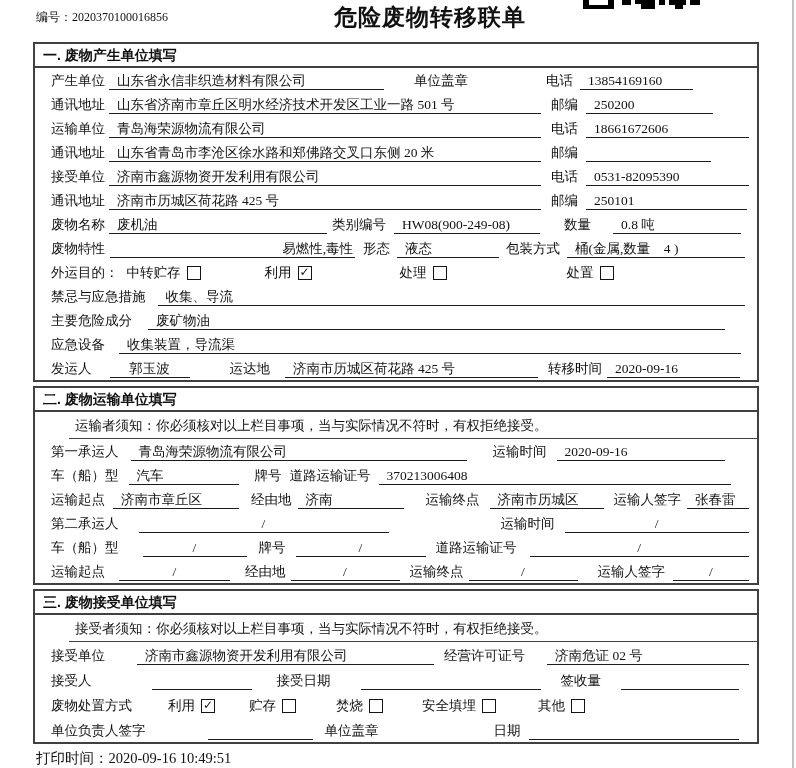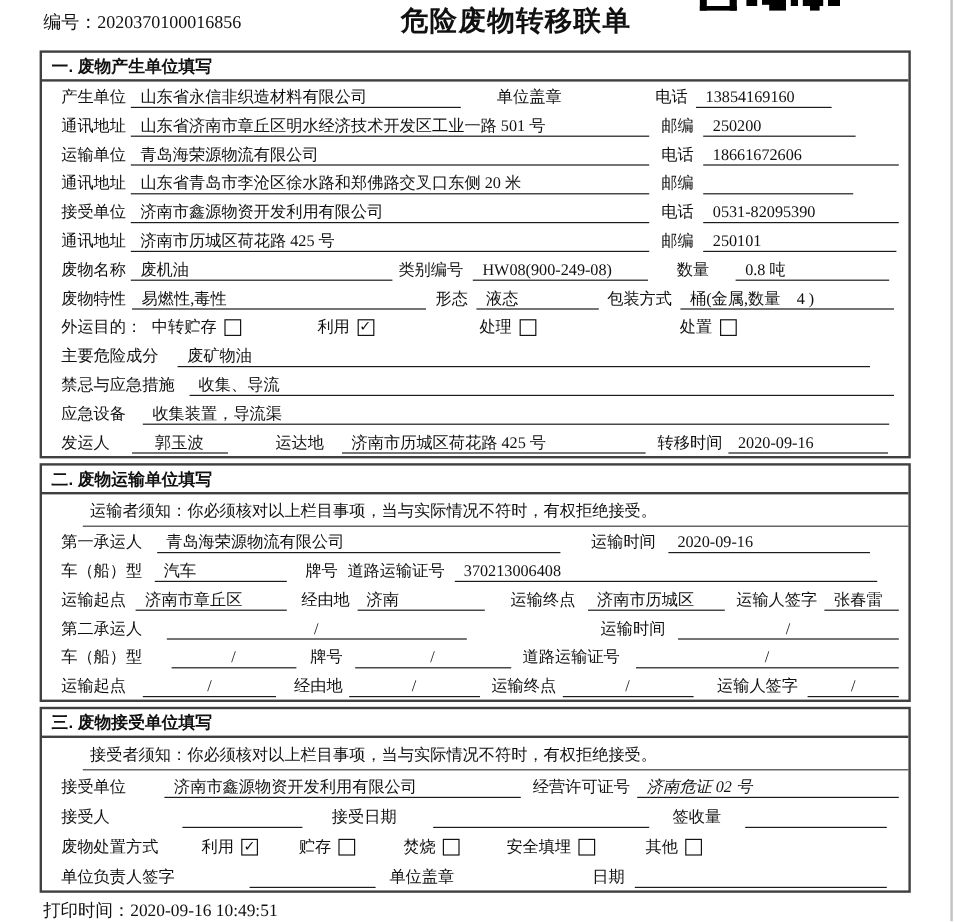--- a/index.html
+++ b/index.html
@@ -1,21 +1,21 @@
 <!DOCTYPE html>
 <html><head>
 <meta charset="utf-8">
 <style>
   html,body{margin:0;padding:0;background:#ffffff;}
   .page{position:relative;width:796px;height:768px;background:#fff;overflow:hidden;
         font-family:"Liberation Serif","DejaVu Serif",serif;color:#111;}
   .page-edge-right{position:absolute;right:2px;top:0;width:2px;height:100%;background:#c2c2c2;}
   
   .header{position:relative;height:42px;}
-  .serial{position:absolute;left:36px;top:9px;font-size:15px;white-space:nowrap;}
+  .serial{position:absolute;left:36px;top:9px;font-size:12px;white-space:nowrap;}
   .doc-title{position:absolute;left:334px;top:2px;font-size:23px;font-weight:bold;
              font-family:"Liberation Sans","DejaVu Sans",sans-serif;letter-spacing:1px;white-space:nowrap;}
   .qr-frag{position:absolute;left:583px;top:0;}
   
   .content{margin-left:33px;width:726px;}
   .box{box-sizing:border-box;border:2px solid #404040;margin-bottom:4px;background:#fff;}
   .sec-head{box-sizing:border-box;height:24px;padding:3px 0 0 8px;border-bottom:2px solid #404040;
             font-family:"Liberation Sans","DejaVu Sans",sans-serif;font-weight:bold;font-size:14px;line-height:17px;}
   .notice{box-sizing:border-box;height:27px;padding:5px 8px 0 6px;border-bottom:1.5px solid #404040;
           font-size:13.5px;line-height:18px;white-space:nowrap;margin-left:34px;}
@@ -112,47 +112,47 @@
         <span class="lbl">废物名称</span>
         <span class="u" style="width:218px;margin-left:4px;">废机油</span>
         <span class="lbl" style="margin-left:5px;">类别编号</span>
         <span class="u" style="width:146px;margin-left:8px;">HW08(900-249-08)</span>
         <span class="lbl" style="margin-left:24px;">数量</span>
         <span class="u fill" style="margin-left:22px;margin-right:8px;">0.8 吨</span>
       </div>
 
       <div class="row">
         <span class="lbl">废物特性</span>
-        <span class="u" style="width:245px;margin-left:5px;">易燃性,毒性</span>
+        <span class="u" style="width:245px;margin-left:5px;text-align:right;">易燃性,毒性</span>
         <span class="lbl" style="margin-left:8px;">形态</span>
         <span class="u" style="width:102px;margin-left:7px;">液态</span>
         <span class="lbl" style="margin-left:7px;">包装方式</span>
         <span class="u fill" style="margin-left:7px;margin-right:4px;">桶(金属,数量　4 )</span>
       </div>
 
       <div class="row">
         <span class="lbl">外运目的：</span>
         <span class="lbl" style="margin-left:8px;">中转贮存</span>
         <span class="cb"></span>
         <span class="lbl" style="margin-left:64px;">利用</span>
         <span class="cb">✓</span>
         <span class="lbl" style="margin-left:88px;">处理</span>
         <span class="cb"></span>
         <span class="lbl" style="margin-left:120px;">处置</span>
         <span class="cb"></span>
       </div>
 
       <div class="row">
+        <span class="lbl">禁忌与应急措施</span>
+        <span class="u fill" style="margin-left:12px;margin-right:4px;">收集、导流</span>
+      </div>
+
+      <div class="row">
         <span class="lbl">主要危险成分</span>
         <span class="u fill" style="margin-left:16px;margin-right:24px;">废矿物油</span>
-      </div>
-
-      <div class="row">
-        <span class="lbl">禁忌与应急措施</span>
-        <span class="u fill" style="margin-left:12px;margin-right:4px;">收集、导流</span>
       </div>
 
       <div class="row">
         <span class="lbl">应急设备</span>
         <span class="u fill" style="margin-left:14px;margin-right:8px;">收集装置，导流渠</span>
       </div>
 
       <div class="row">
         <span class="lbl">发运人</span>
         <span class="u c" style="width:80px;margin-left:18px;">郭玉波</span>
@@ -222,21 +222,21 @@
     </div>
 
     <div class="box">
       <div class="sec-head">三. 废物接受单位填写</div>
       <div class="notice">接受者须知：你必须核对以上栏目事项，当与实际情况不符时，有权拒绝接受。</div>
 
       <div class="row row3">
         <span class="lbl">接受单位</span>
         <span class="u" style="width:297px;margin-left:32px;">济南市鑫源物资开发利用有限公司</span>
         <span class="lbl" style="margin-left:10px;">经营许可证号</span>
-        <span class="u fill" style="margin-left:6px;font-style:italic;">济南危证 02 号</span>
+        <span class="u fill" style="margin-left:22px;">济南危证 02 号</span>
       </div>
 
       <div class="row row3">
         <span class="lbl">接受人</span>
         <span class="u" style="width:100px;margin-left:60px;"></span>
         <span class="lbl" style="margin-left:25px;">接受日期</span>
         <span class="u" style="width:180px;margin-left:30px;"></span>
         <span class="lbl" style="margin-left:20px;">签收量</span>
         <span class="u fill" style="margin-left:20px;margin-right:10px;"></span>
       </div>

